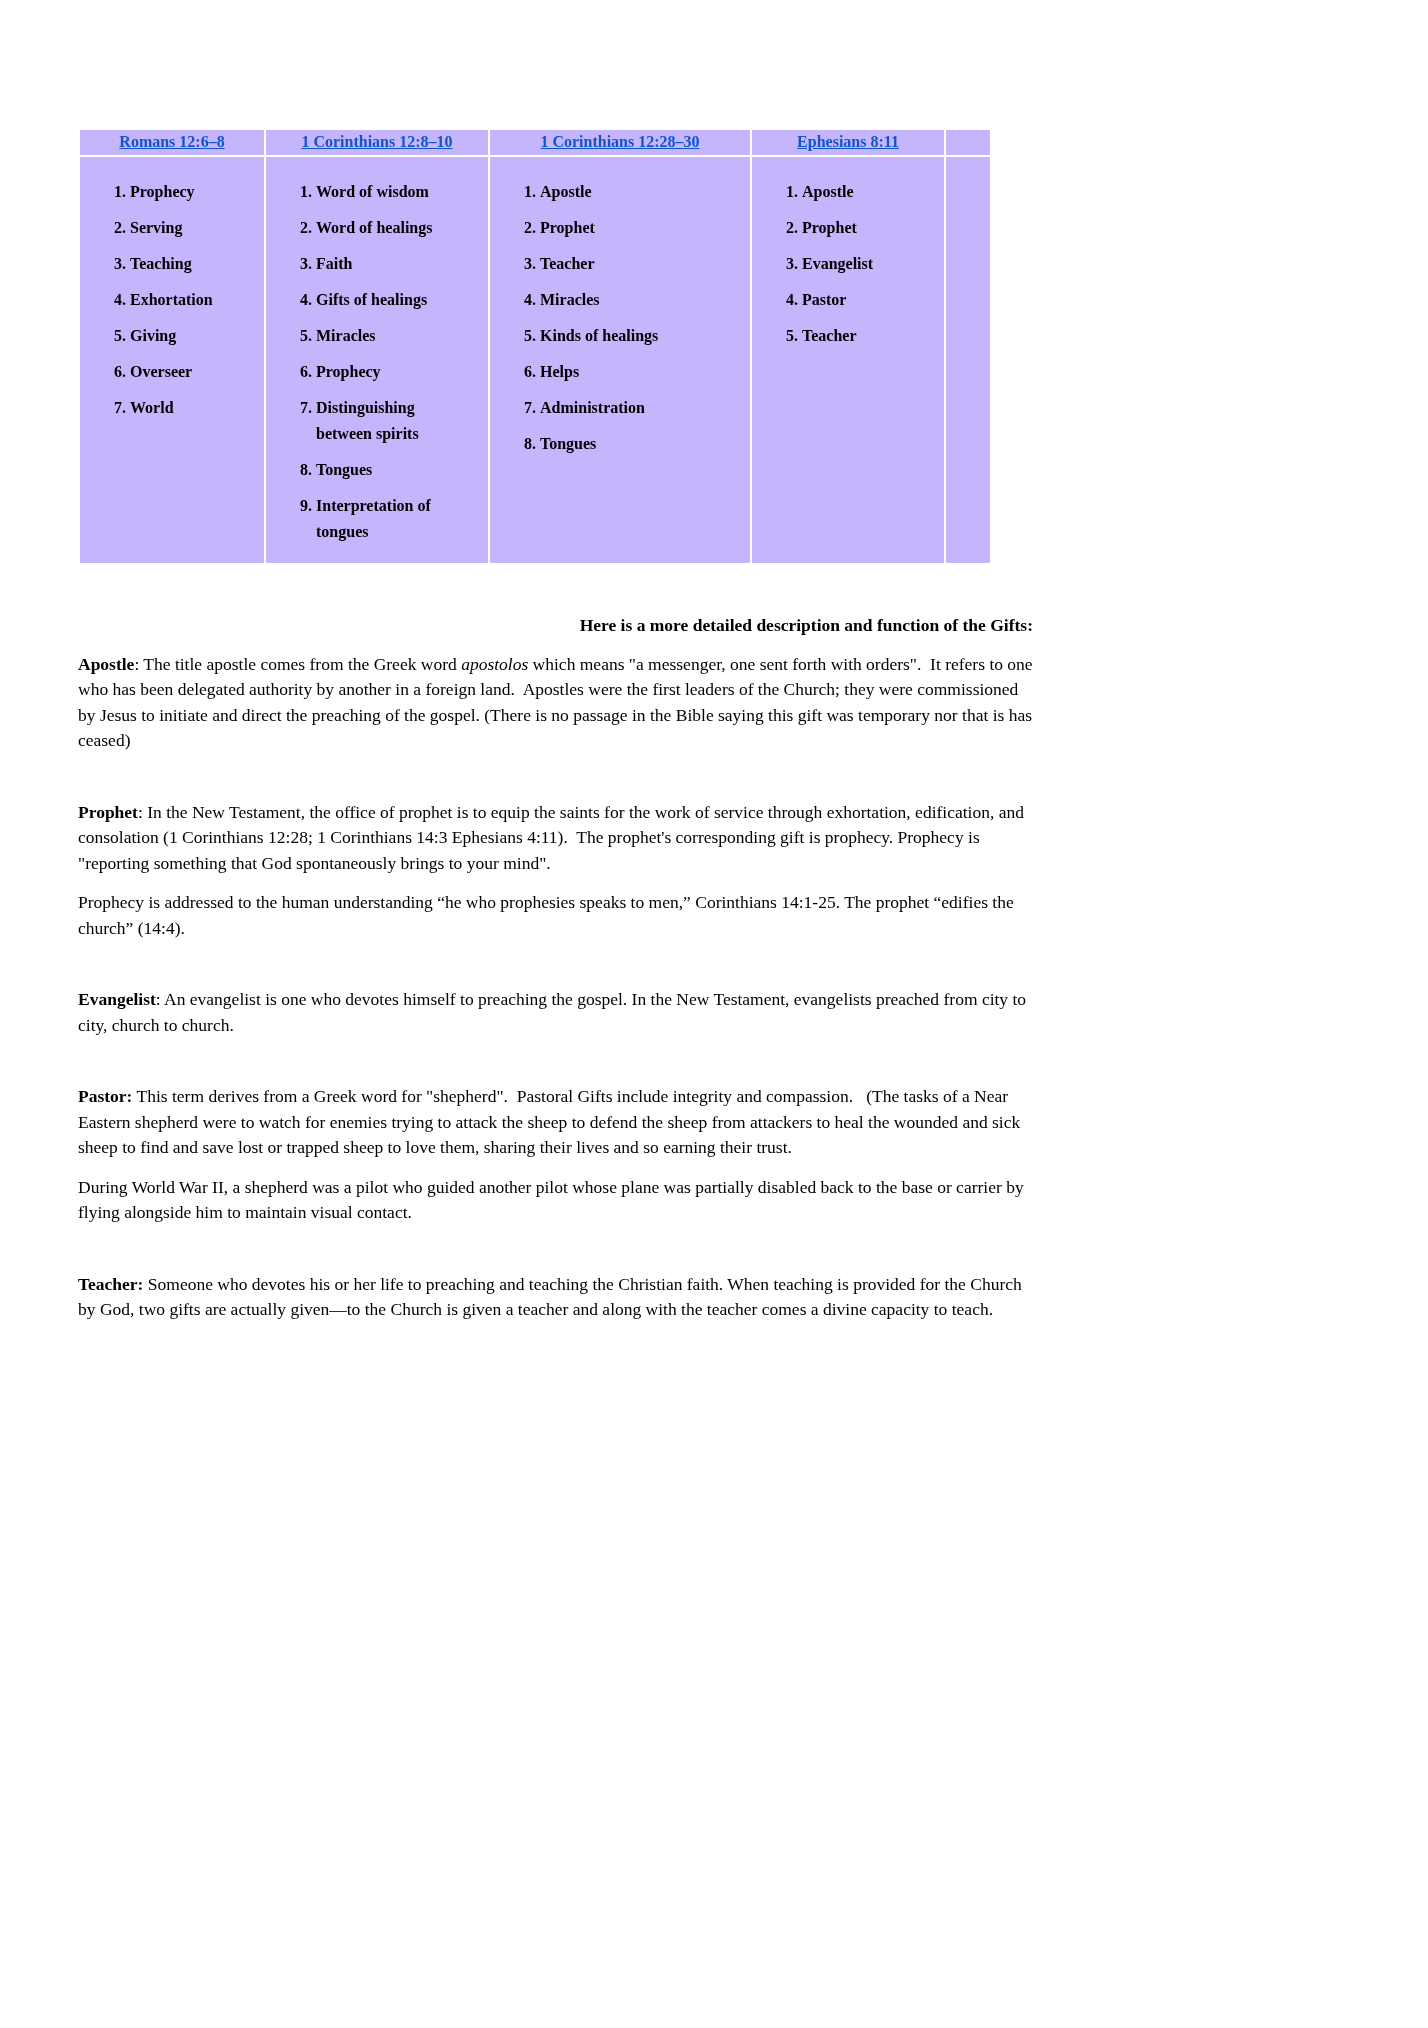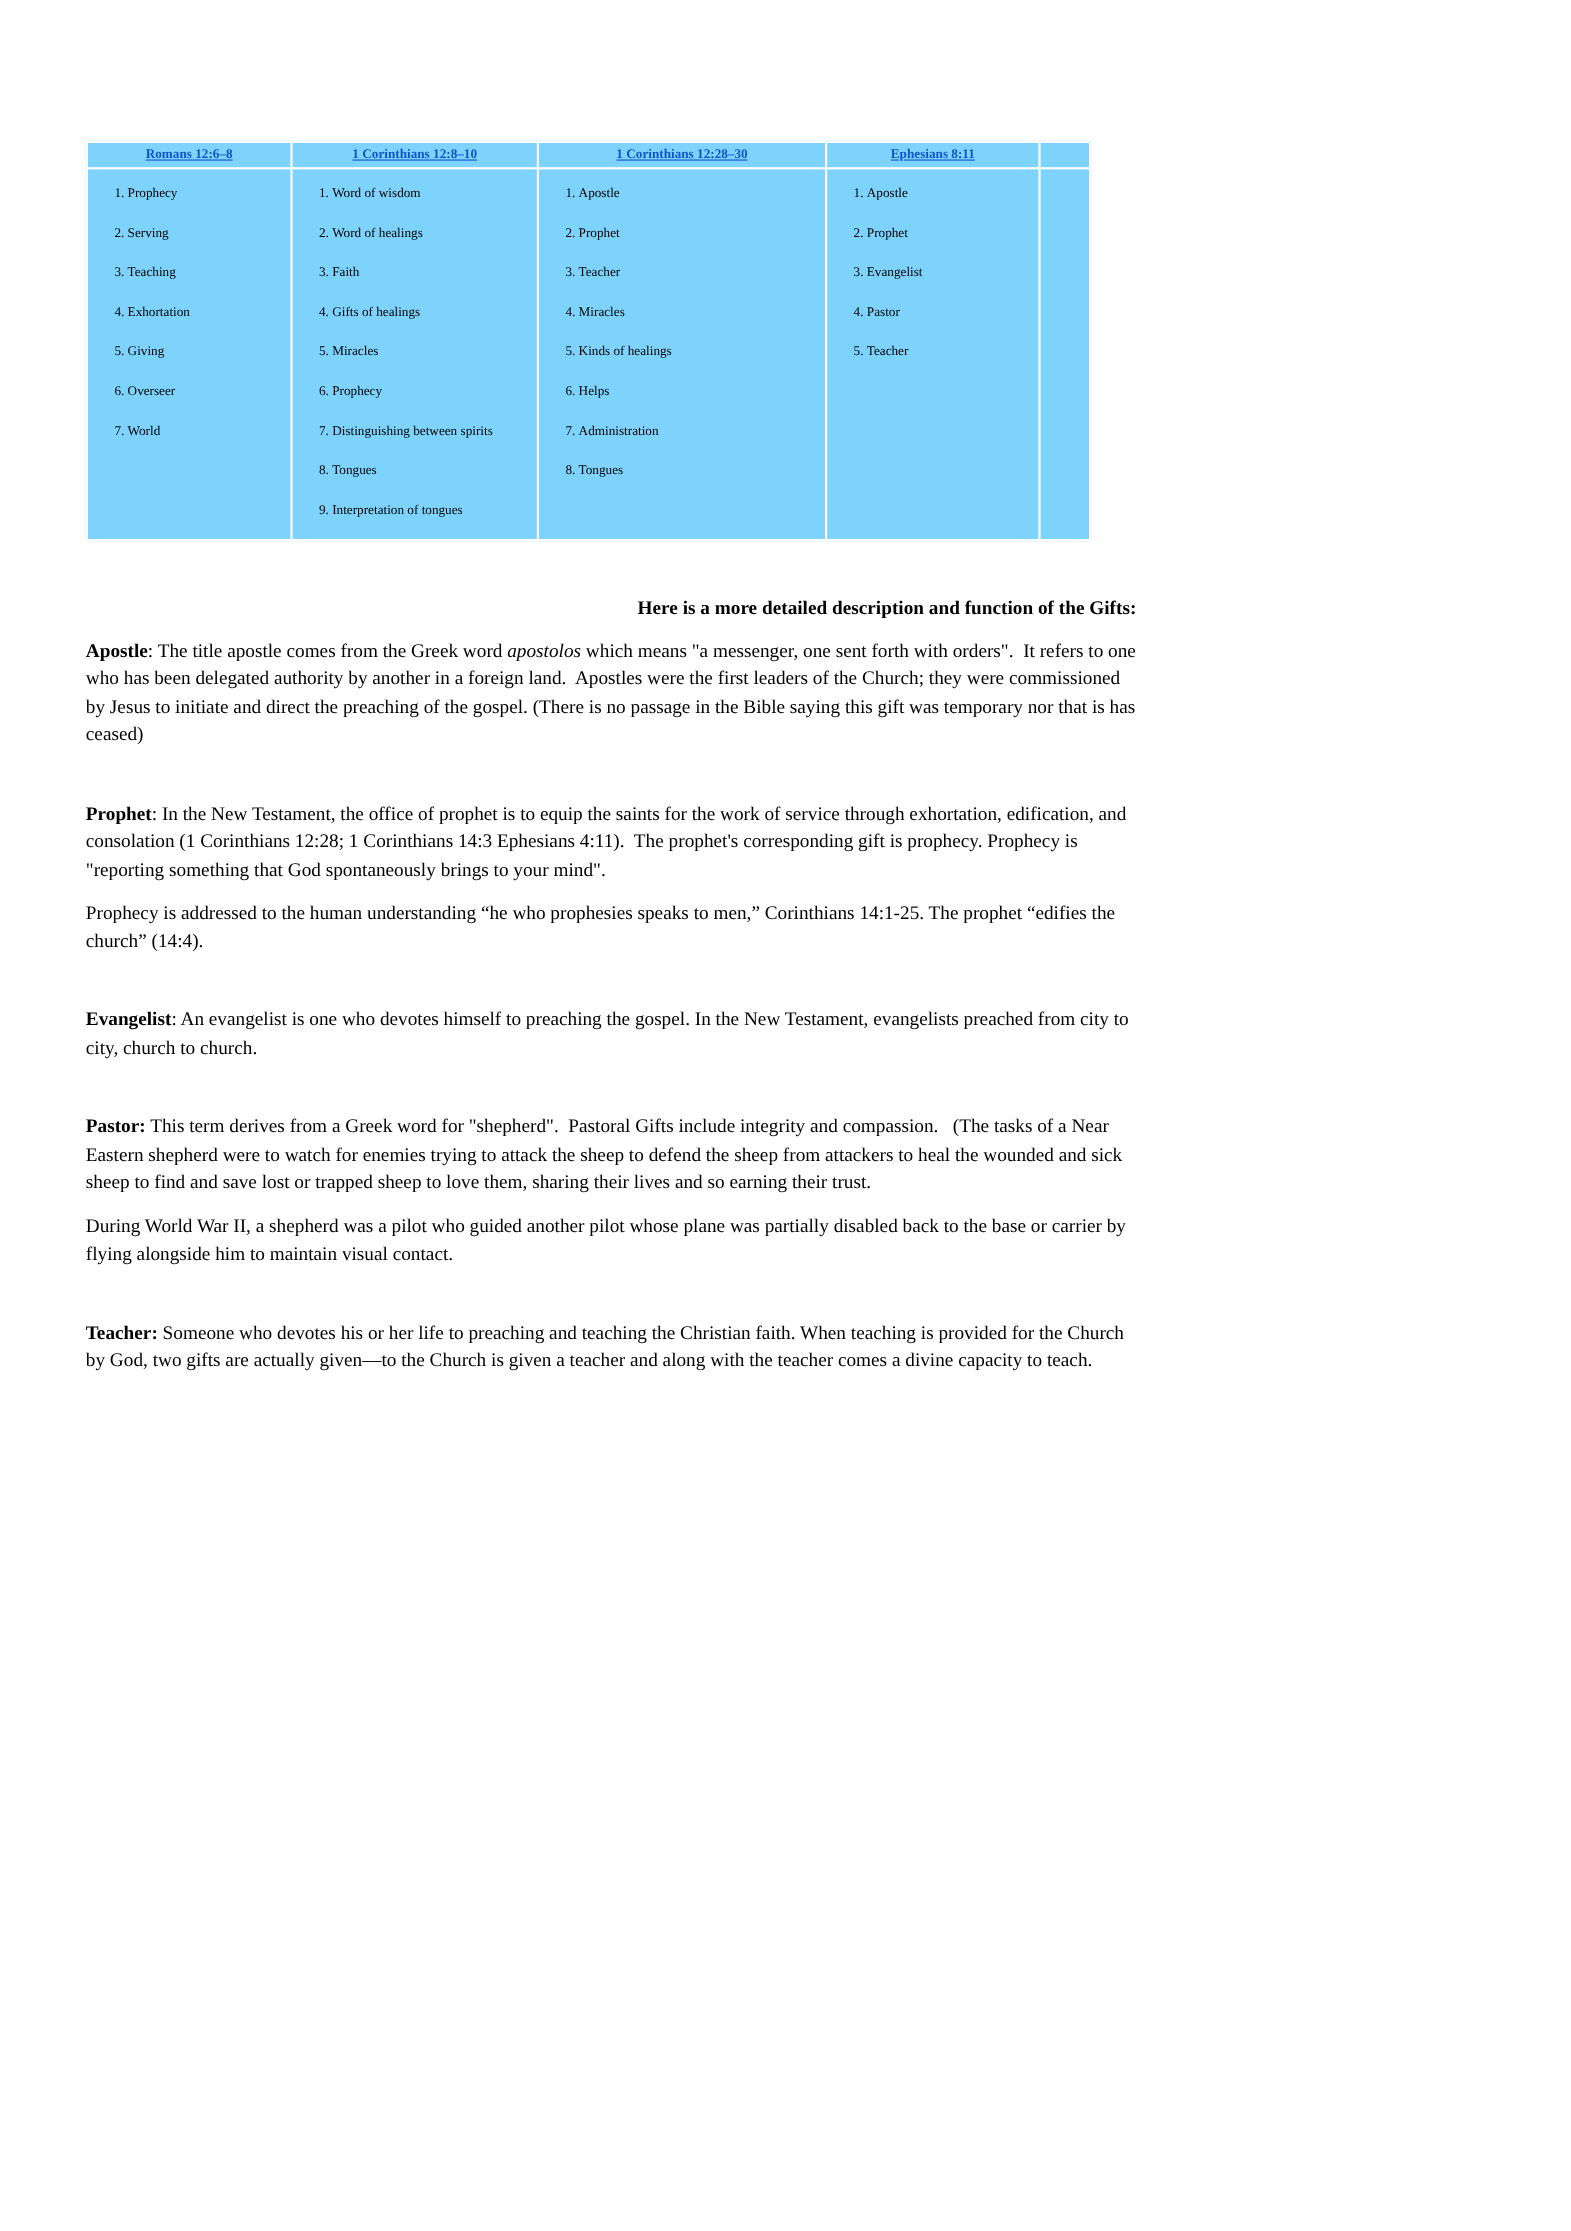--- a/index.html
+++ b/index.html
@@ -19,22 +19,22 @@
     width: 1428px;
     height: 2028px;
     padding: 128px 0 0 78px;
   }
 
   
   table.gifts-table {
     border-collapse: collapse;
     table-layout: fixed;
     width: 912px;
-    background: #7dd3fc;
-    font-size: 12px;
+    background: #c4b5fd;
+    font-size: 16px;
   }
   table.gifts-table th,
   table.gifts-table td {
     border: 2px solid #ffffff;
     vertical-align: top;
   }
   table.gifts-table th {
     padding: 3px 2px 4px;
     text-align: center;
     font-weight: bold;
@@ -43,23 +43,24 @@
   }
   .hlink {
     color: #1155cc;
     text-decoration: underline;
     cursor: pointer;
   }
   table.gifts-table td {
     padding: 8px 4px 4px 0;
   }
   table.gifts-table ol {
-    margin: 0;
+    margin: 14px;
     padding: 0 4px 0 36px;
     line-height: 26px;
+    font-weight: bold;
   }
   table.gifts-table li {
     margin: 0 0 10px 0;
   }
 
   
   .section-heading {
     font-size: 17.5px;
     font-weight: bold;
     margin: 48px 0 13px 0;

